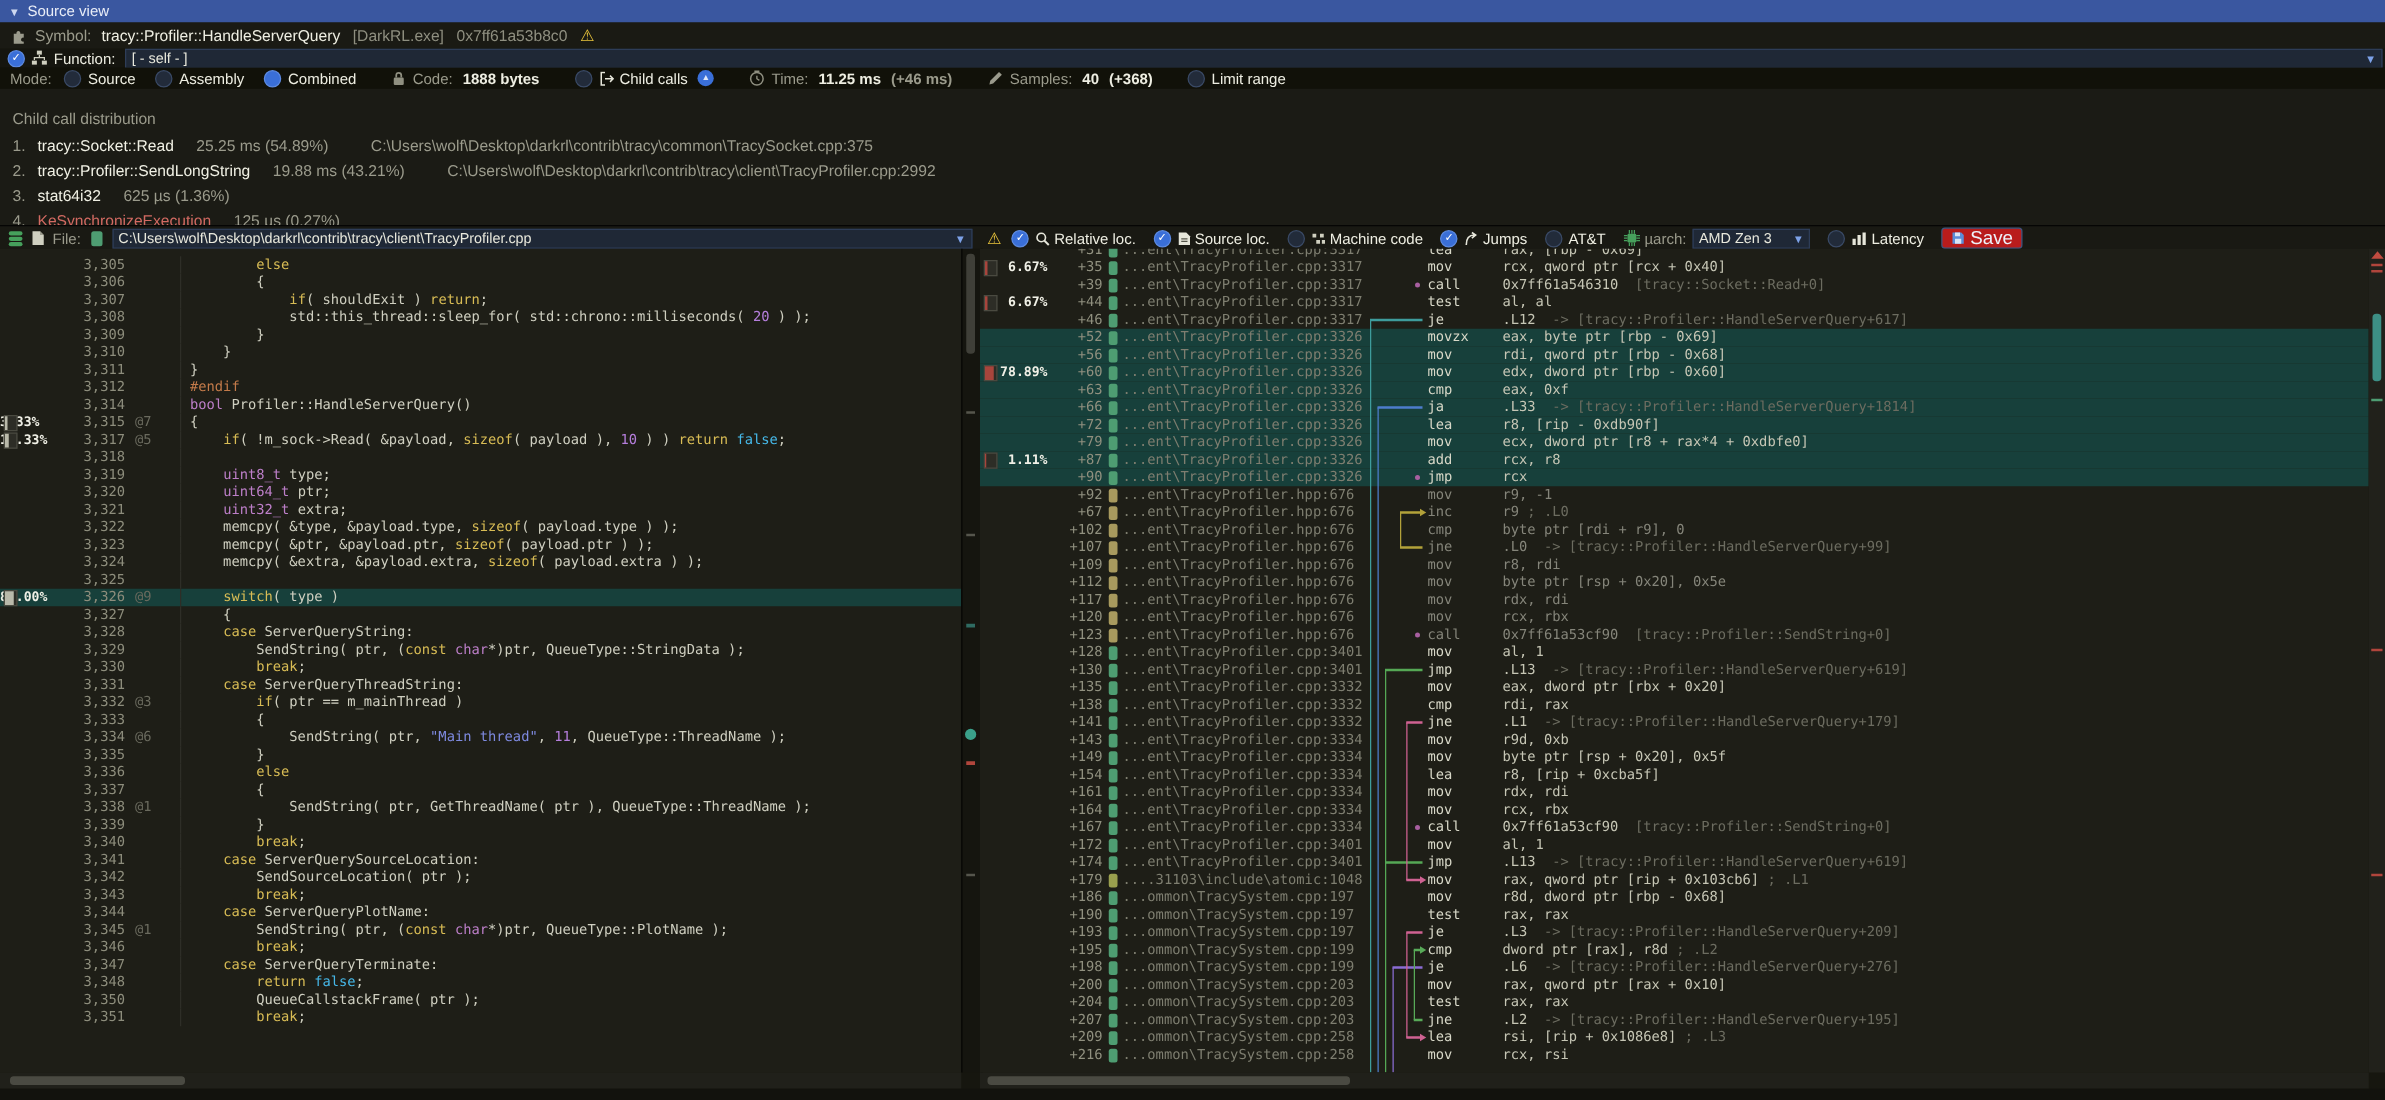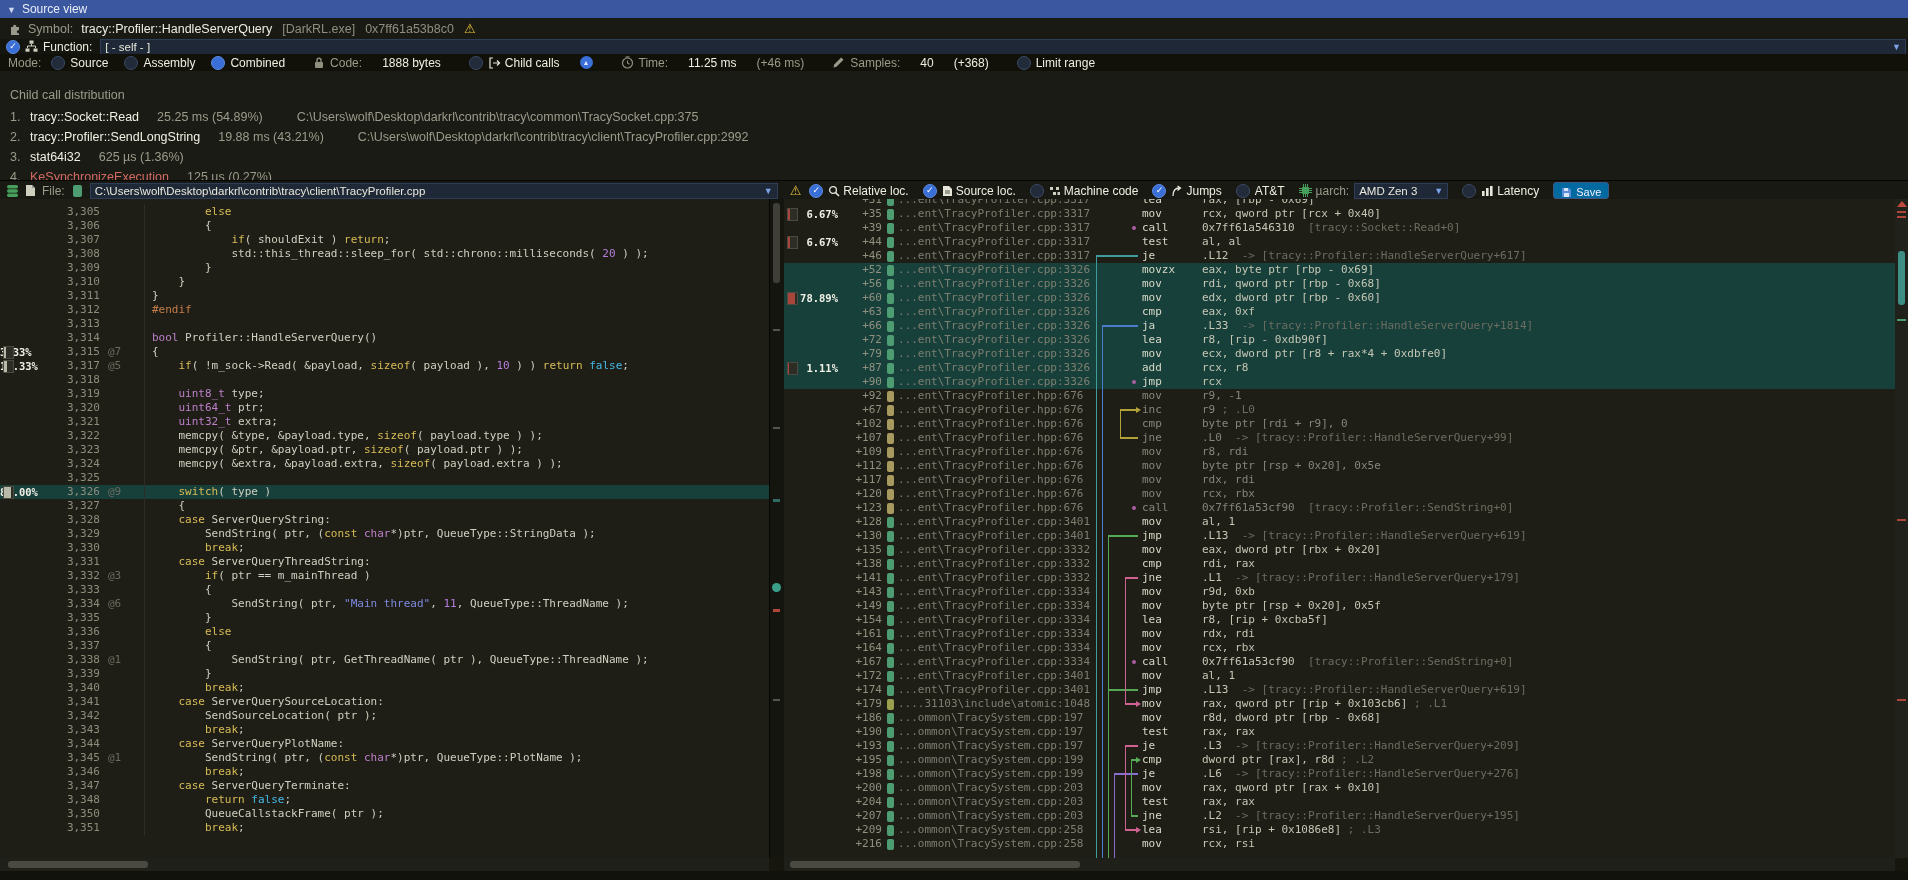--- a/index.html
+++ b/index.html
@@ -22,36 +22,36 @@
            display:flex;align-items:center;font-size:12px;}
   .radio{width:12px;height:12px;border-radius:50%;background:#222b3a;border:1px solid #3a4a66;
          display:inline-block;margin-right:5px;}
   .radio.on{background:#3a6fd8;border-color:#5d8ae0;}
   .cb{width:12px;height:12px;border-radius:50%;background:#222b3a;border:1px solid #3a4a66;
       display:inline-flex;align-items:center;justify-content:center;margin-right:5px;
       color:#fff;font-size:9px;line-height:1;}
   .cb.on{background:#3a6fd8;border-color:#5d8ae0;}
   .bluecirc{width:13px;height:13px;border-radius:50%;background:#3a6fd8;display:inline-flex;
             align-items:center;justify-content:center;color:#dfe8fa;font-size:7px;}
-  .gap8{margin-left:20px;} .gap16{margin-left:16px;} .gap28{margin-left:28px;}
+  .gap8{margin-left:8px;font-weight:bold;} .gap16{margin-left:16px;} .gap28{margin-left:28px;}
   .childcalls{position:absolute;left:0;top:71px;width:100%;height:109px;background:#1b1b15;font-size:12.5px;}
   .cc-header{color:#9b9b8c;padding:16px 0 0 10px;height:20px;line-height:16px;}
   .cc-item{display:flex;align-items:center;height:20px;padding-left:10px;}
   .cc-idx{color:#9b9b8c;width:20px;}
   .cc-name{color:#f0f0e4;margin-right:18px;}
   .cc-name.alert{color:#d26a62;}
   .cc-time{color:#9b9b8c;margin-right:34px;}
   .cc-path{color:#9b9b8c;}
   
   .filerow{position:absolute;left:0;top:180px;width:100%;height:19px;background:#191913;
            border-top:1px solid #050504;display:flex;align-items:center;font-size:12px;}
   .greensq{width:9px;height:12px;border-radius:2px;background:#4e9d72;display:inline-block;}
   .toolitem{display:flex;align-items:center;margin-right:14px;white-space:nowrap;}
-  .btn{background:#0369a1;border:1px solid #3e5680;border-radius:3px;height:15px;display:inline-flex;
-       align-items:flex-end;padding:0 7px;color:#eef2fa;font-size:11px;}
+  .btn{background:#b91c1c;border:1px solid #3e5680;border-radius:3px;height:15px;display:inline-flex;
+       align-items:center;padding:0 7px;color:#eef2fa;font-size:15px;}
   
   .panel{position:absolute;top:199px;height:659px;background:#1e1e17;overflow:hidden;}
   #src-panel{left:0;width:769px;}
   #asm-panel{left:784px;width:1111px;}
   #mid-gutter{position:absolute;left:769px;top:199px;width:15px;height:659px;background:#15150f;
               border-left:1px solid #060605;border-right:1px solid #060605;}
   #asm-vscroll{position:absolute;left:1895px;top:199px;width:13px;height:659px;background:#21211b;}
   .mono,.srow,.arow{font-family:"DejaVu Sans Mono",monospace;}
   .srow,.arow{display:flex;height:14px;line-height:14px;font-size:11px;white-space:pre;}
   .srow.hl,.arow.hl{background:#17403b;}
@@ -279,21 +279,20 @@
   <div class="panel" id="src-panel">
     <div id="src-rows">
         <div class="srow"><span class="c-pct"></span><span class="c-ln">3,305</span><span class="c-at"></span><span class="c-code">        <span class="k">else</span></span></div>
         <div class="srow"><span class="c-pct"></span><span class="c-ln">3,306</span><span class="c-at"></span><span class="c-code">        {</span></div>
         <div class="srow"><span class="c-pct"></span><span class="c-ln">3,307</span><span class="c-at"></span><span class="c-code">            <span class="k">if</span>( shouldExit ) <span class="k">return</span>;</span></div>
         <div class="srow"><span class="c-pct"></span><span class="c-ln">3,308</span><span class="c-at"></span><span class="c-code">            std::this_thread::sleep_for( std::chrono::milliseconds( <span class="n">20</span> ) );</span></div>
         <div class="srow"><span class="c-pct"></span><span class="c-ln">3,309</span><span class="c-at"></span><span class="c-code">        }</span></div>
         <div class="srow"><span class="c-pct"></span><span class="c-ln">3,310</span><span class="c-at"></span><span class="c-code">    }</span></div>
         <div class="srow"><span class="c-pct"></span><span class="c-ln">3,311</span><span class="c-at"></span><span class="c-code">}</span></div>
         <div class="srow"><span class="c-pct"></span><span class="c-ln">3,312</span><span class="c-at"></span><span class="c-code"><span class="p">#endif</span></span></div>
-        <div class="srow"><span class="c-pct"></span><span class="c-ln">3,313</span><span class="c-at"></span><span class="c-code"></span></div>
         <div class="srow"><span class="c-pct"></span><span class="c-ln">3,314</span><span class="c-at"></span><span class="c-code"><span class="t">bool</span> Profiler::HandleServerQuery()</span></div>
         <div class="srow"><span class="c-pct"><span class="pbar"><i style="width:2px"></i></span><span class="pv">3.33%</span></span><span class="c-ln">3,315</span><span class="c-at">@7</span><span class="c-code">{</span></div>
         <div class="srow"><span class="c-pct"><span class="pbar"><i style="width:3px"></i></span><span class="pv">13.33%</span></span><span class="c-ln">3,317</span><span class="c-at">@5</span><span class="c-code">    <span class="k">if</span>( !m_sock-&gt;Read( &amp;payload, <span class="k">sizeof</span>( payload ), <span class="n">10</span> ) ) <span class="k">return</span> <span class="b">false</span>;</span></div>
         <div class="srow"><span class="c-pct"></span><span class="c-ln">3,318</span><span class="c-at"></span><span class="c-code"></span></div>
         <div class="srow"><span class="c-pct"></span><span class="c-ln">3,319</span><span class="c-at"></span><span class="c-code">    <span class="t">uint8_t</span> type;</span></div>
         <div class="srow"><span class="c-pct"></span><span class="c-ln">3,320</span><span class="c-at"></span><span class="c-code">    <span class="t">uint64_t</span> ptr;</span></div>
         <div class="srow"><span class="c-pct"></span><span class="c-ln">3,321</span><span class="c-at"></span><span class="c-code">    <span class="t">uint32_t</span> extra;</span></div>
         <div class="srow"><span class="c-pct"></span><span class="c-ln">3,322</span><span class="c-at"></span><span class="c-code">    memcpy( &amp;type, &amp;payload.type, <span class="k">sizeof</span>( payload.type ) );</span></div>
         <div class="srow"><span class="c-pct"></span><span class="c-ln">3,323</span><span class="c-at"></span><span class="c-code">    memcpy( &amp;ptr, &amp;payload.ptr, <span class="k">sizeof</span>( payload.ptr ) );</span></div>
         <div class="srow"><span class="c-pct"></span><span class="c-ln">3,324</span><span class="c-at"></span><span class="c-code">    memcpy( &amp;extra, &amp;payload.extra, <span class="k">sizeof</span>( payload.extra ) );</span></div>

